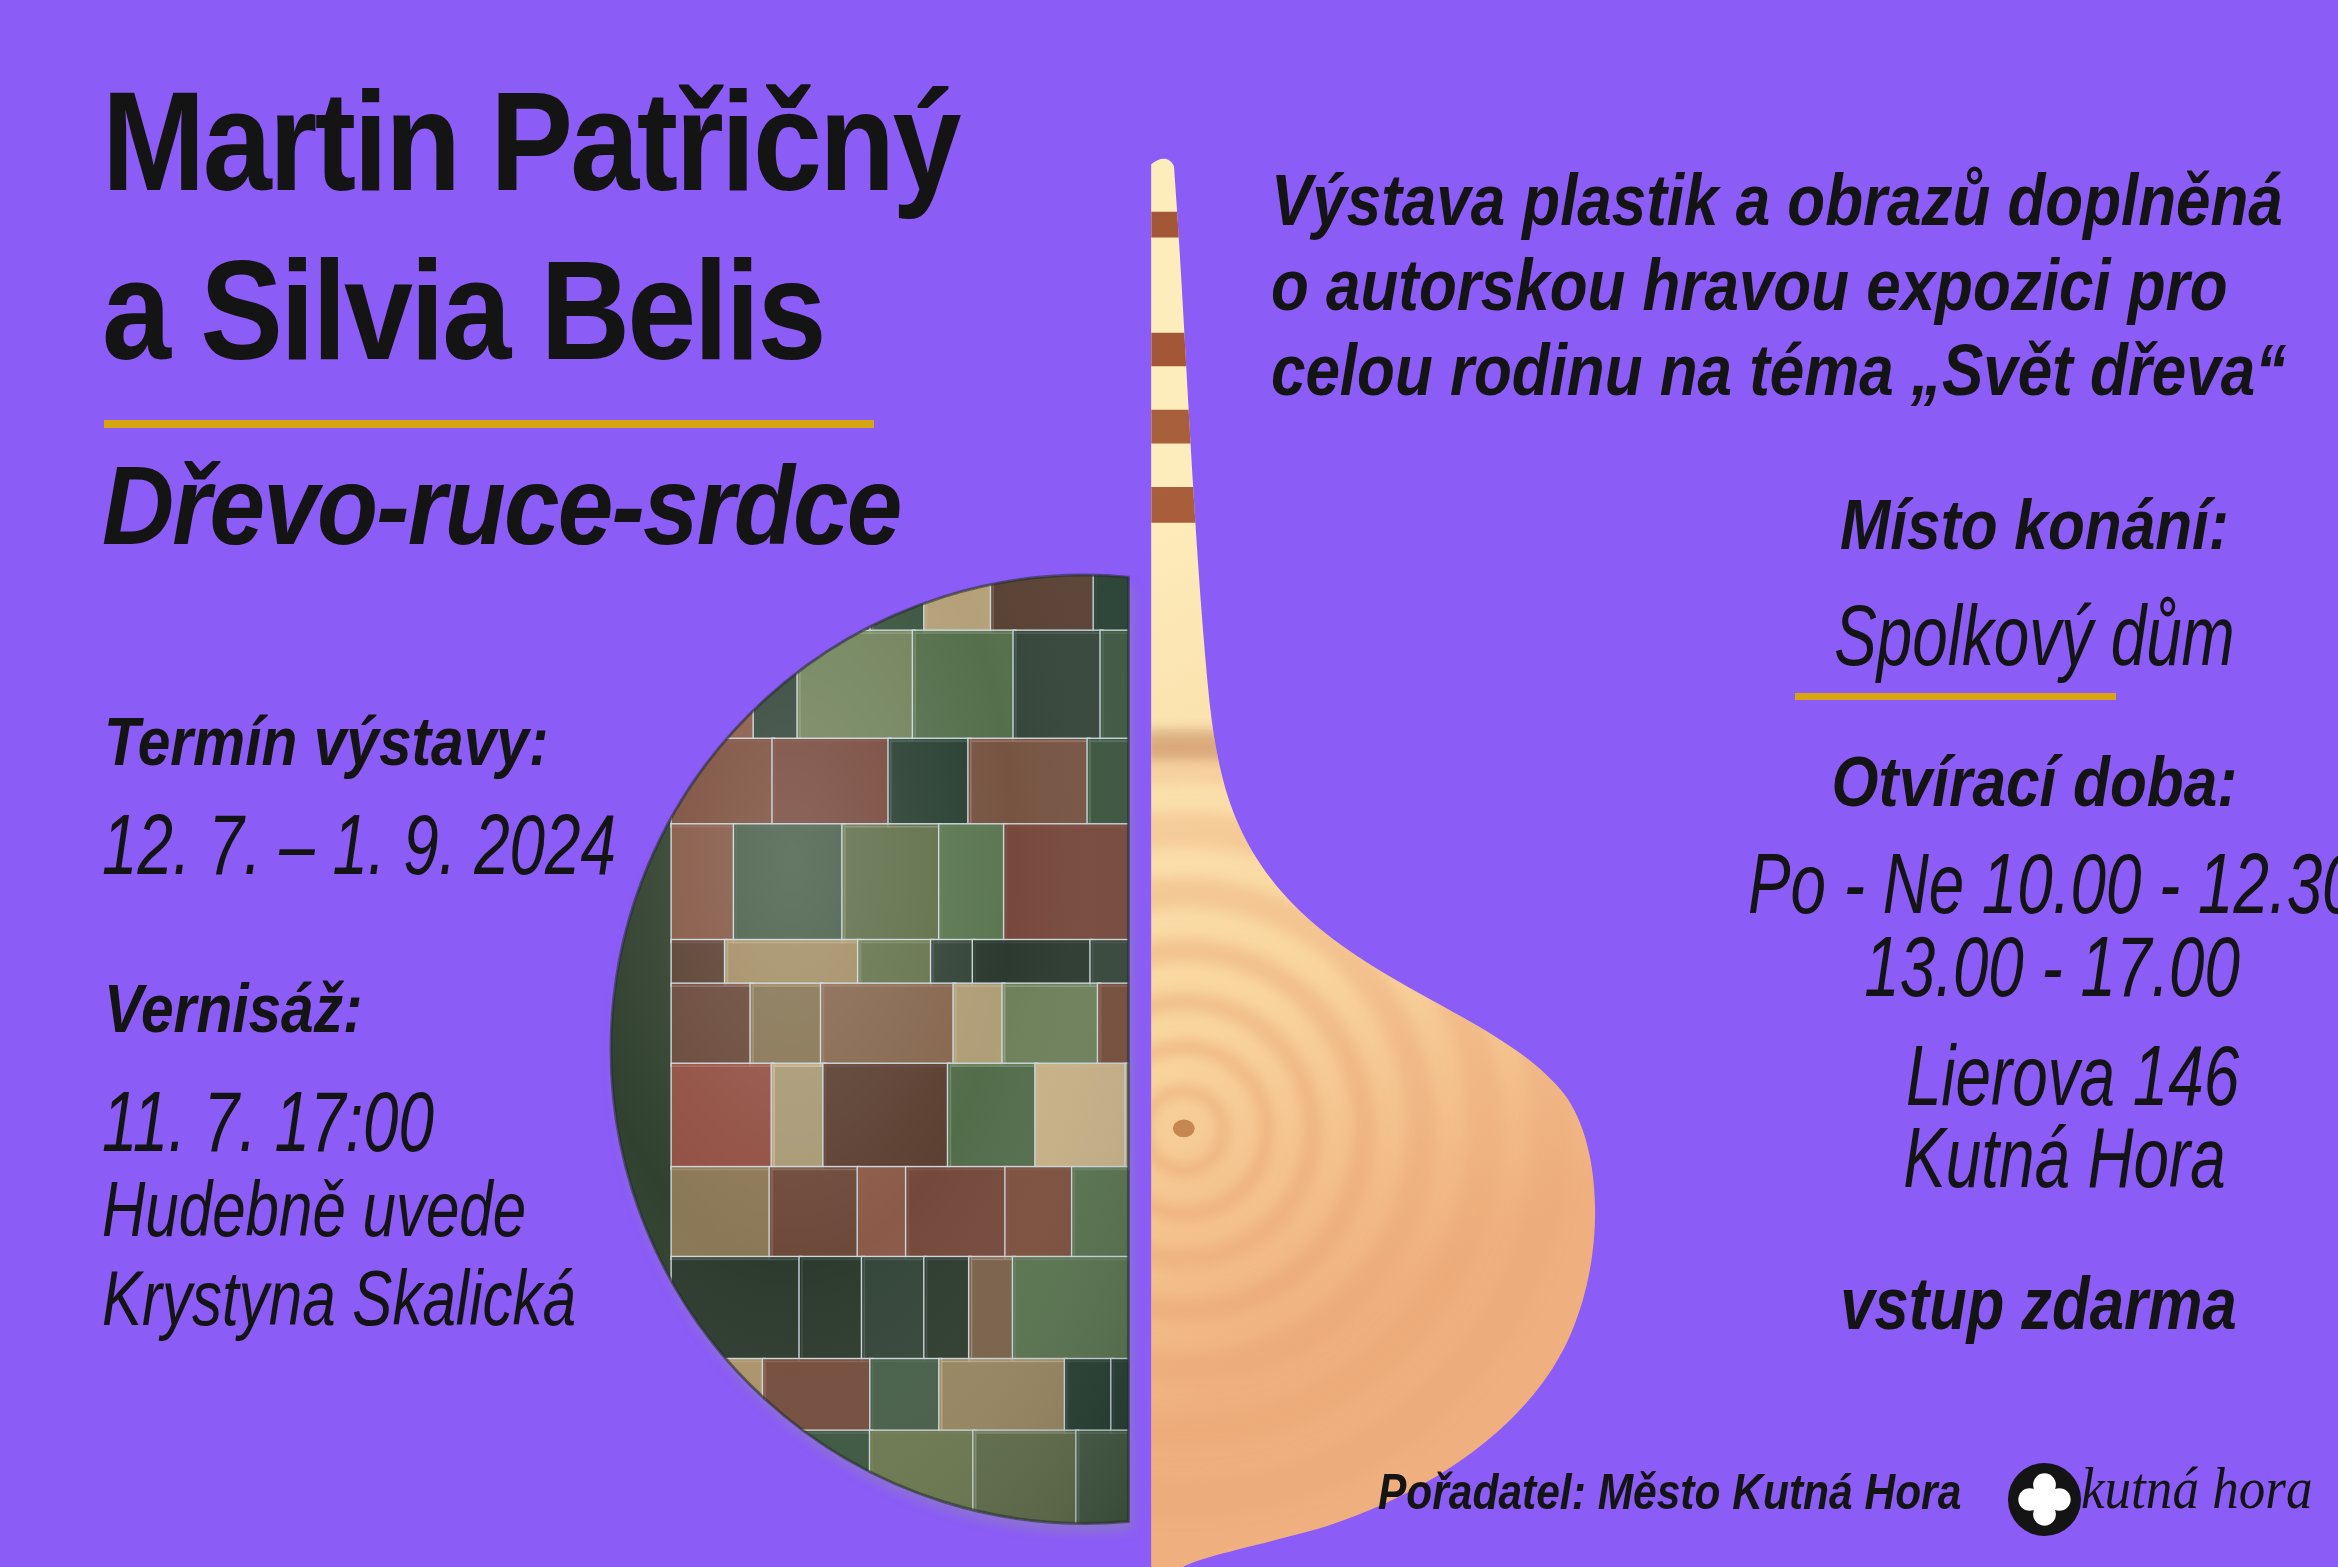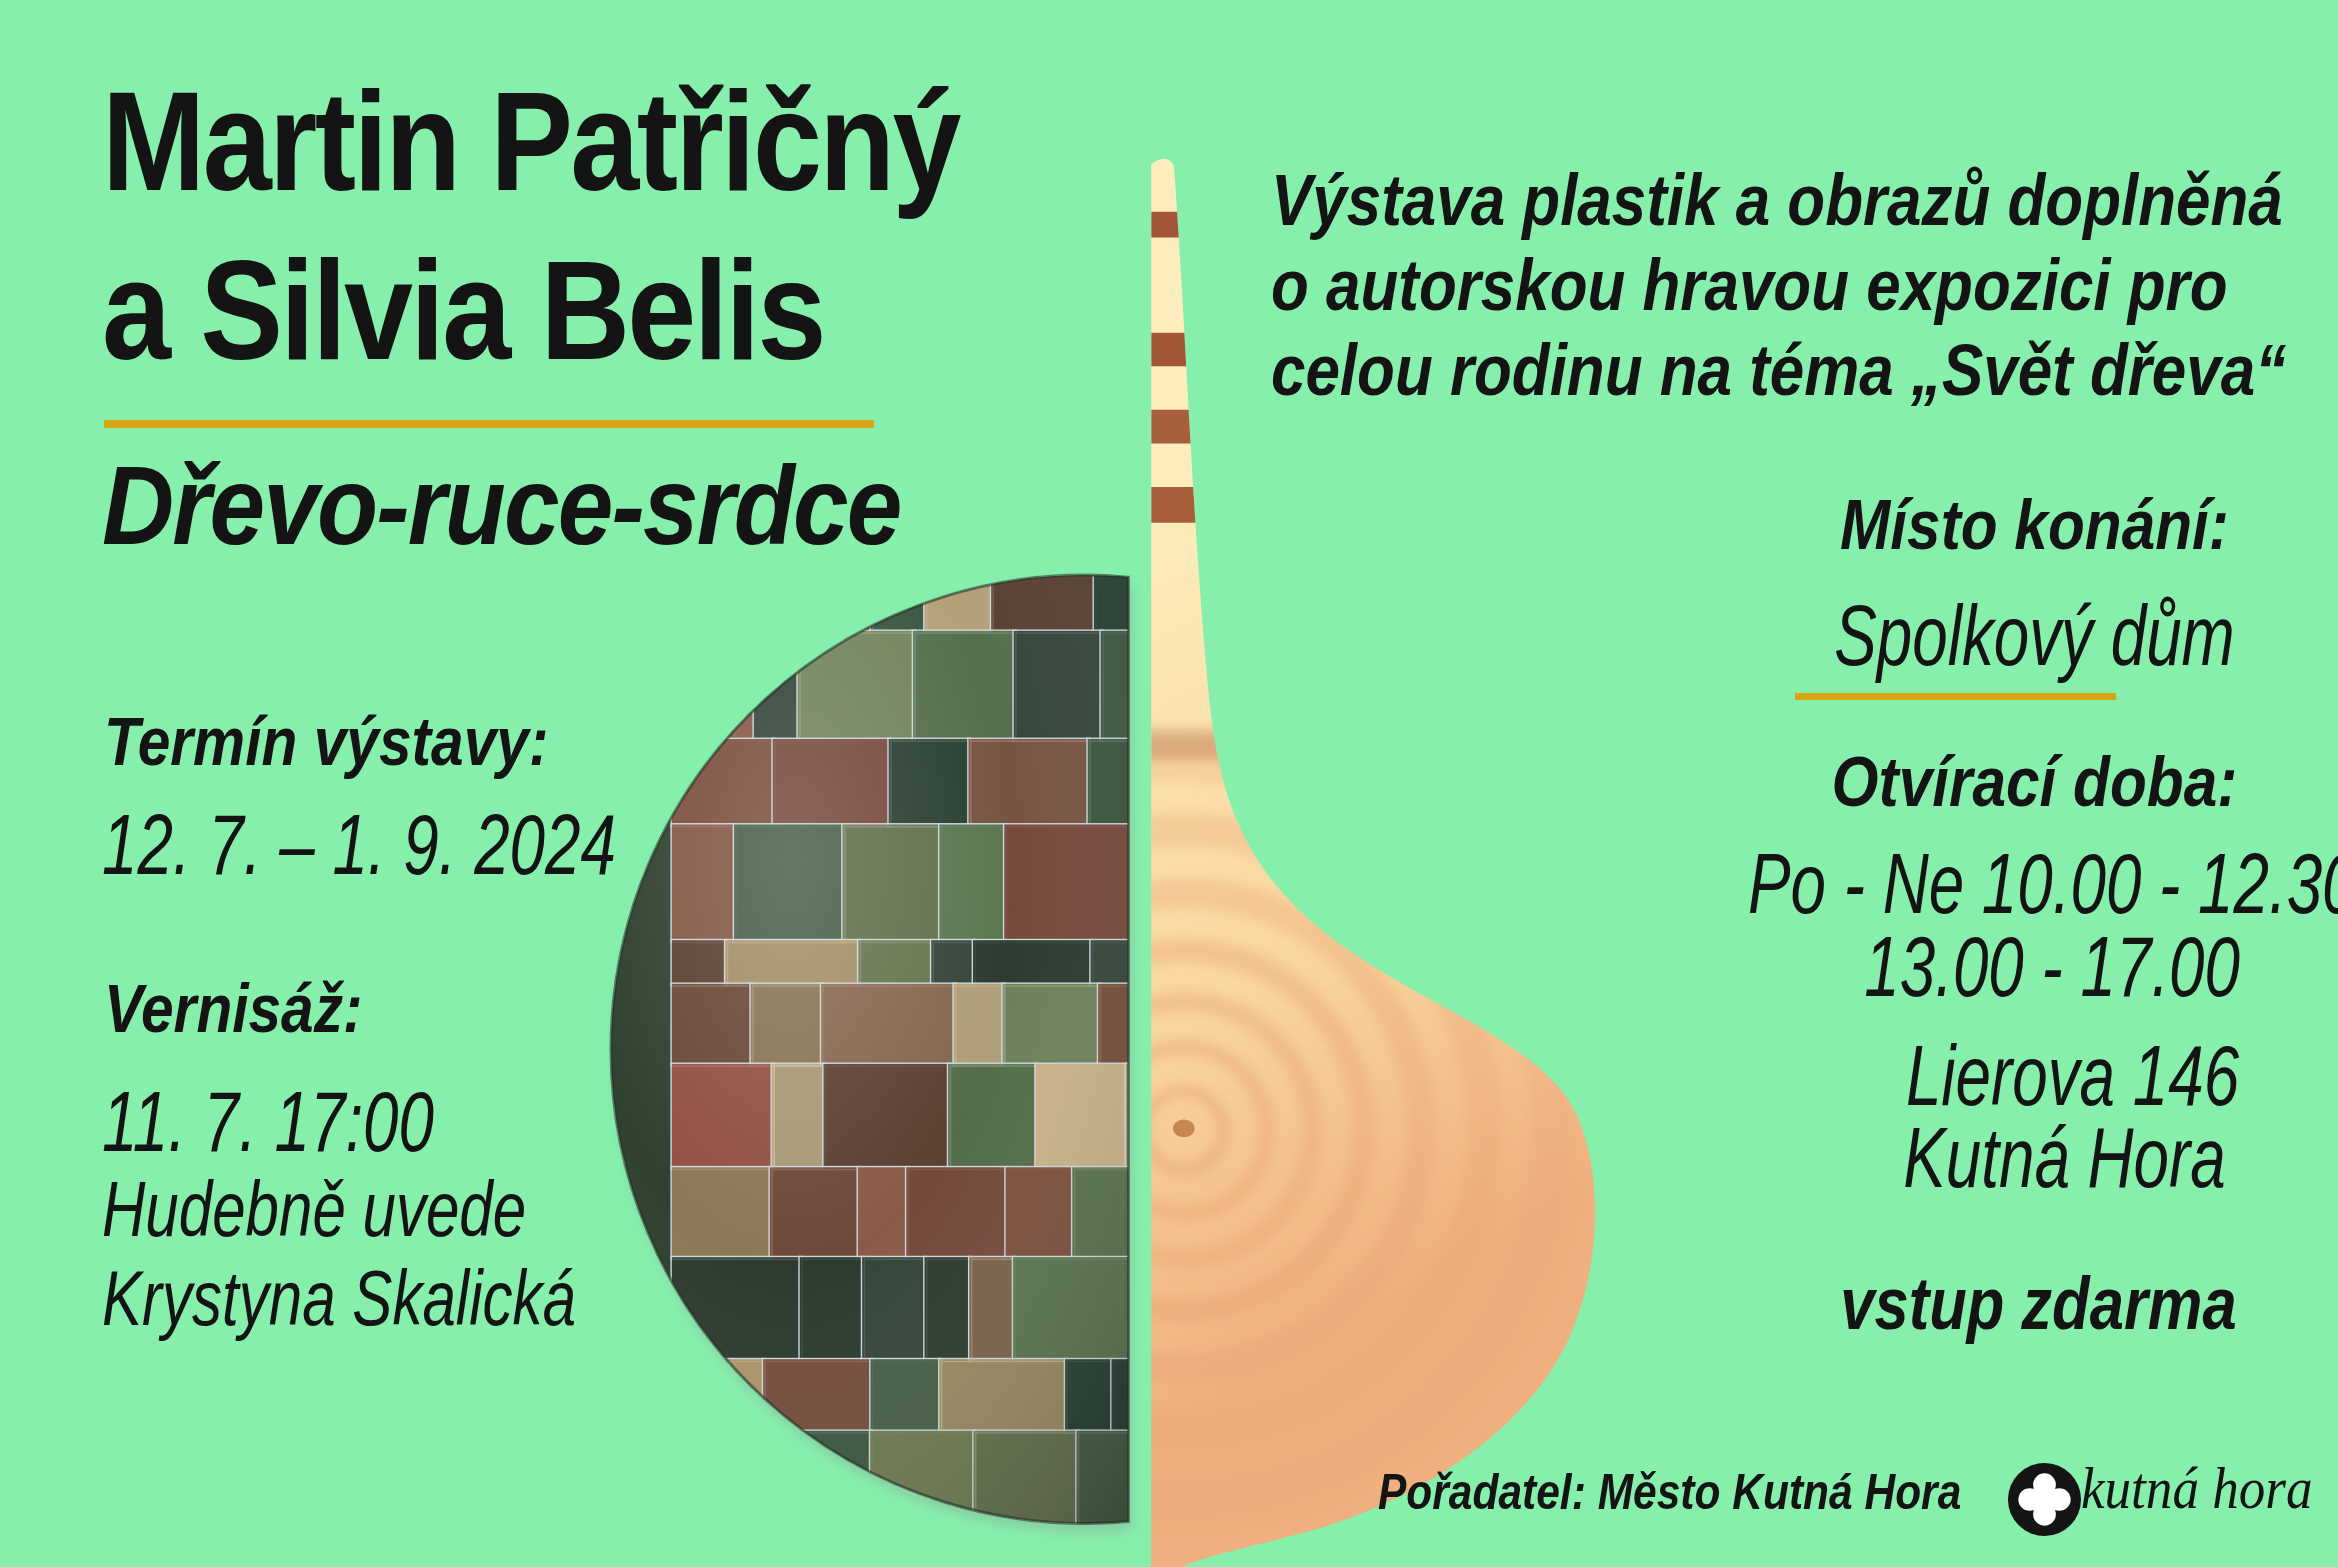--- a/index.html
+++ b/index.html
@@ -1,17 +1,17 @@
 <!DOCTYPE html>
 <html style="--ink: #141414; --accent: #D7A512; --wood-light: #FDEDBC; --wood-mid: #F9D69E; --wood-edge: #EFAF7E; --wood-ring: #E8A172; --wood-stripe: #9E4F2E; --wood-knot: #C08049; --mosaic-base: #31412F; --mosaic-seam: #CCD8DE; --disc-rim: #232D25; --disc-shadow: #8D9894;"><head>
 <meta charset="utf-8">
 <style>
   html,body{margin:0;padding:0;background:#fff;}
   .poster{
-    position:relative;width:2338px;height:1567px;background:#86efac;overflow:hidden;
+    position:relative;width:2338px;height:1567px;background:#8b5cf6;overflow:hidden;
     font-family:"Liberation Sans",sans-serif;color:var(--ink,#141414);
   }
   .t{position:absolute;white-space:nowrap;line-height:1;color:var(--ink,#141414);}
   .b{font-weight:700;}
   .i{font-style:italic;}
   .sxl{transform:scaleX(var(--sx,0.85));transform-origin:0 50%;}
   .sxc{transform:scaleX(var(--sx,0.8));transform-origin:50% 50%;}
   .sxr{transform:scaleX(var(--sx,0.8));transform-origin:100% 50%;}
   .title{font-size:141px;letter-spacing:-3px;--sx:0.88;}
   .subtitle{font-size:111px;letter-spacing:-2px;--sx:0.90;}

